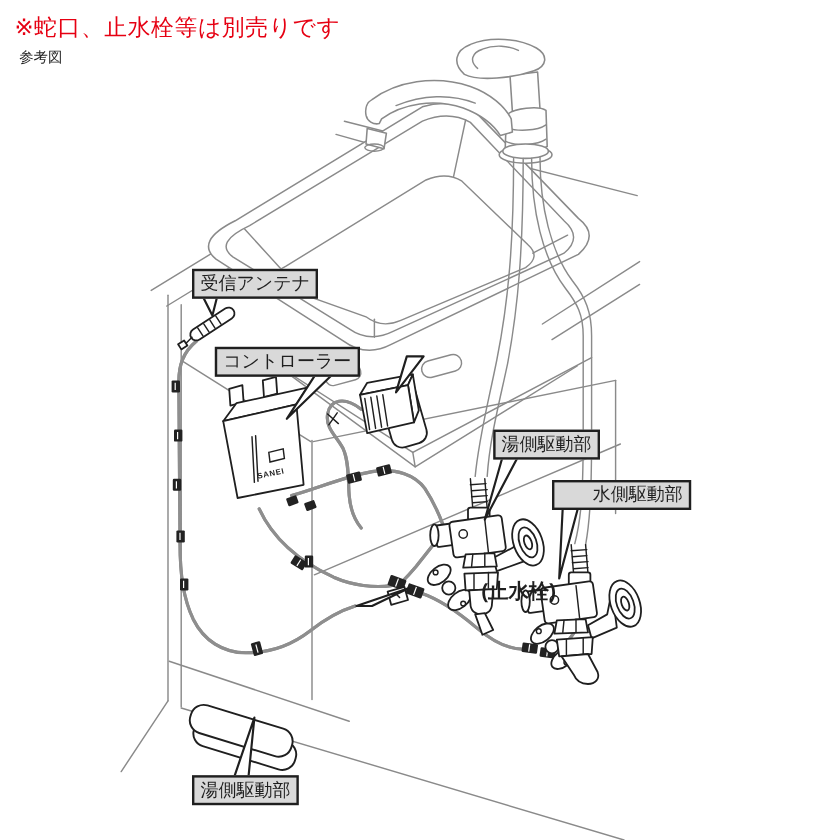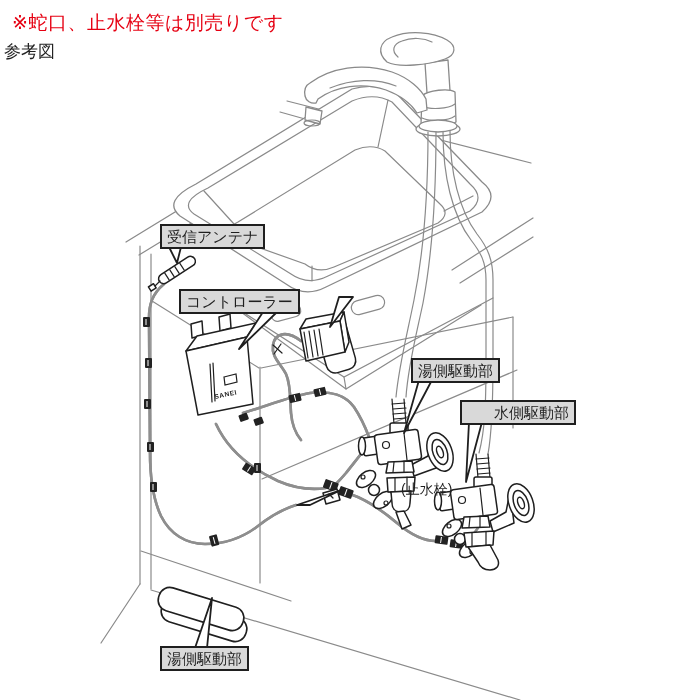--- a/index.html
+++ b/index.html
@@ -4,35 +4,35 @@
 <style>
   :root{
     --notice-red:#e60012; --line-gray:#8a8a8a; --dark:#1f1f1f;
     --label-bg:#d9d9d9; --page-bg:#ffffff;
   }
   html,body{margin:0;padding:0;background:var(--page-bg);}
   #stage{position:relative;width:585px;height:700px;background:var(--page-bg);
     font-family:"Liberation Sans","DejaVu Sans",sans-serif;overflow:hidden;}
   .notice{position:absolute;left:12px;top:10px;font-size:19px;color:var(--notice-red);
     letter-spacing:0.5px;white-space:nowrap;}
-  .caption{position:absolute;left:4px;top:40px;font-size:17px;color:var(--dark);white-space:nowrap;}
+  .caption{position:absolute;left:16px;top:40px;font-size:12px;color:var(--dark);white-space:nowrap;}
   svg{position:absolute;left:0;top:0;z-index:1;}
   .thin{stroke:var(--line-gray);stroke-width:1.2;fill:none;stroke-linecap:round;}
   .thinf{stroke:var(--line-gray);stroke-width:1.3;fill:#ffffff;stroke-linejoin:round;}
   .comp{stroke:var(--dark);stroke-width:1.5;fill:#ffffff;stroke-linejoin:round;stroke-linecap:round;}
   .compl{stroke:var(--dark);stroke-width:1.2;fill:none;stroke-linecap:round;}
   .cab{stroke:#8e8e8e;stroke-width:2.6;fill:none;stroke-linecap:round;}
   .core{stroke:#ffffff;stroke-width:1.0;fill:none;stroke-linecap:round;}
   .blk{fill:#222222;stroke:none;}
   .slot{stroke:#ffffff;stroke-width:1;}
   .tail{fill:#ffffff;stroke:var(--dark);stroke-width:1.8;stroke-linejoin:round;}
   .brand{font:bold 6.5px "Liberation Sans",sans-serif;letter-spacing:0.6px;fill:var(--dark);}
   .lbl{position:absolute;z-index:3;border:2px solid var(--dark);background:var(--label-bg);
     color:var(--dark);font-size:15px;line-height:19px;padding:1px 5px;white-space:nowrap;}
-  .plain{position:absolute;z-index:3;color:var(--dark);font-size:14px;white-space:nowrap;}
+  .plain{position:absolute;z-index:3;color:var(--dark);font-size:17px;white-space:nowrap;font-weight:bold;}
 </style>
 </head>
 <body>
 
 <div id="stage">
 
   <div class="notice">※蛇口、止水栓等は別売りです</div>
   <div class="caption">参考図</div>
 
   <svg width="700" height="700" viewBox="0 0 700 700">

